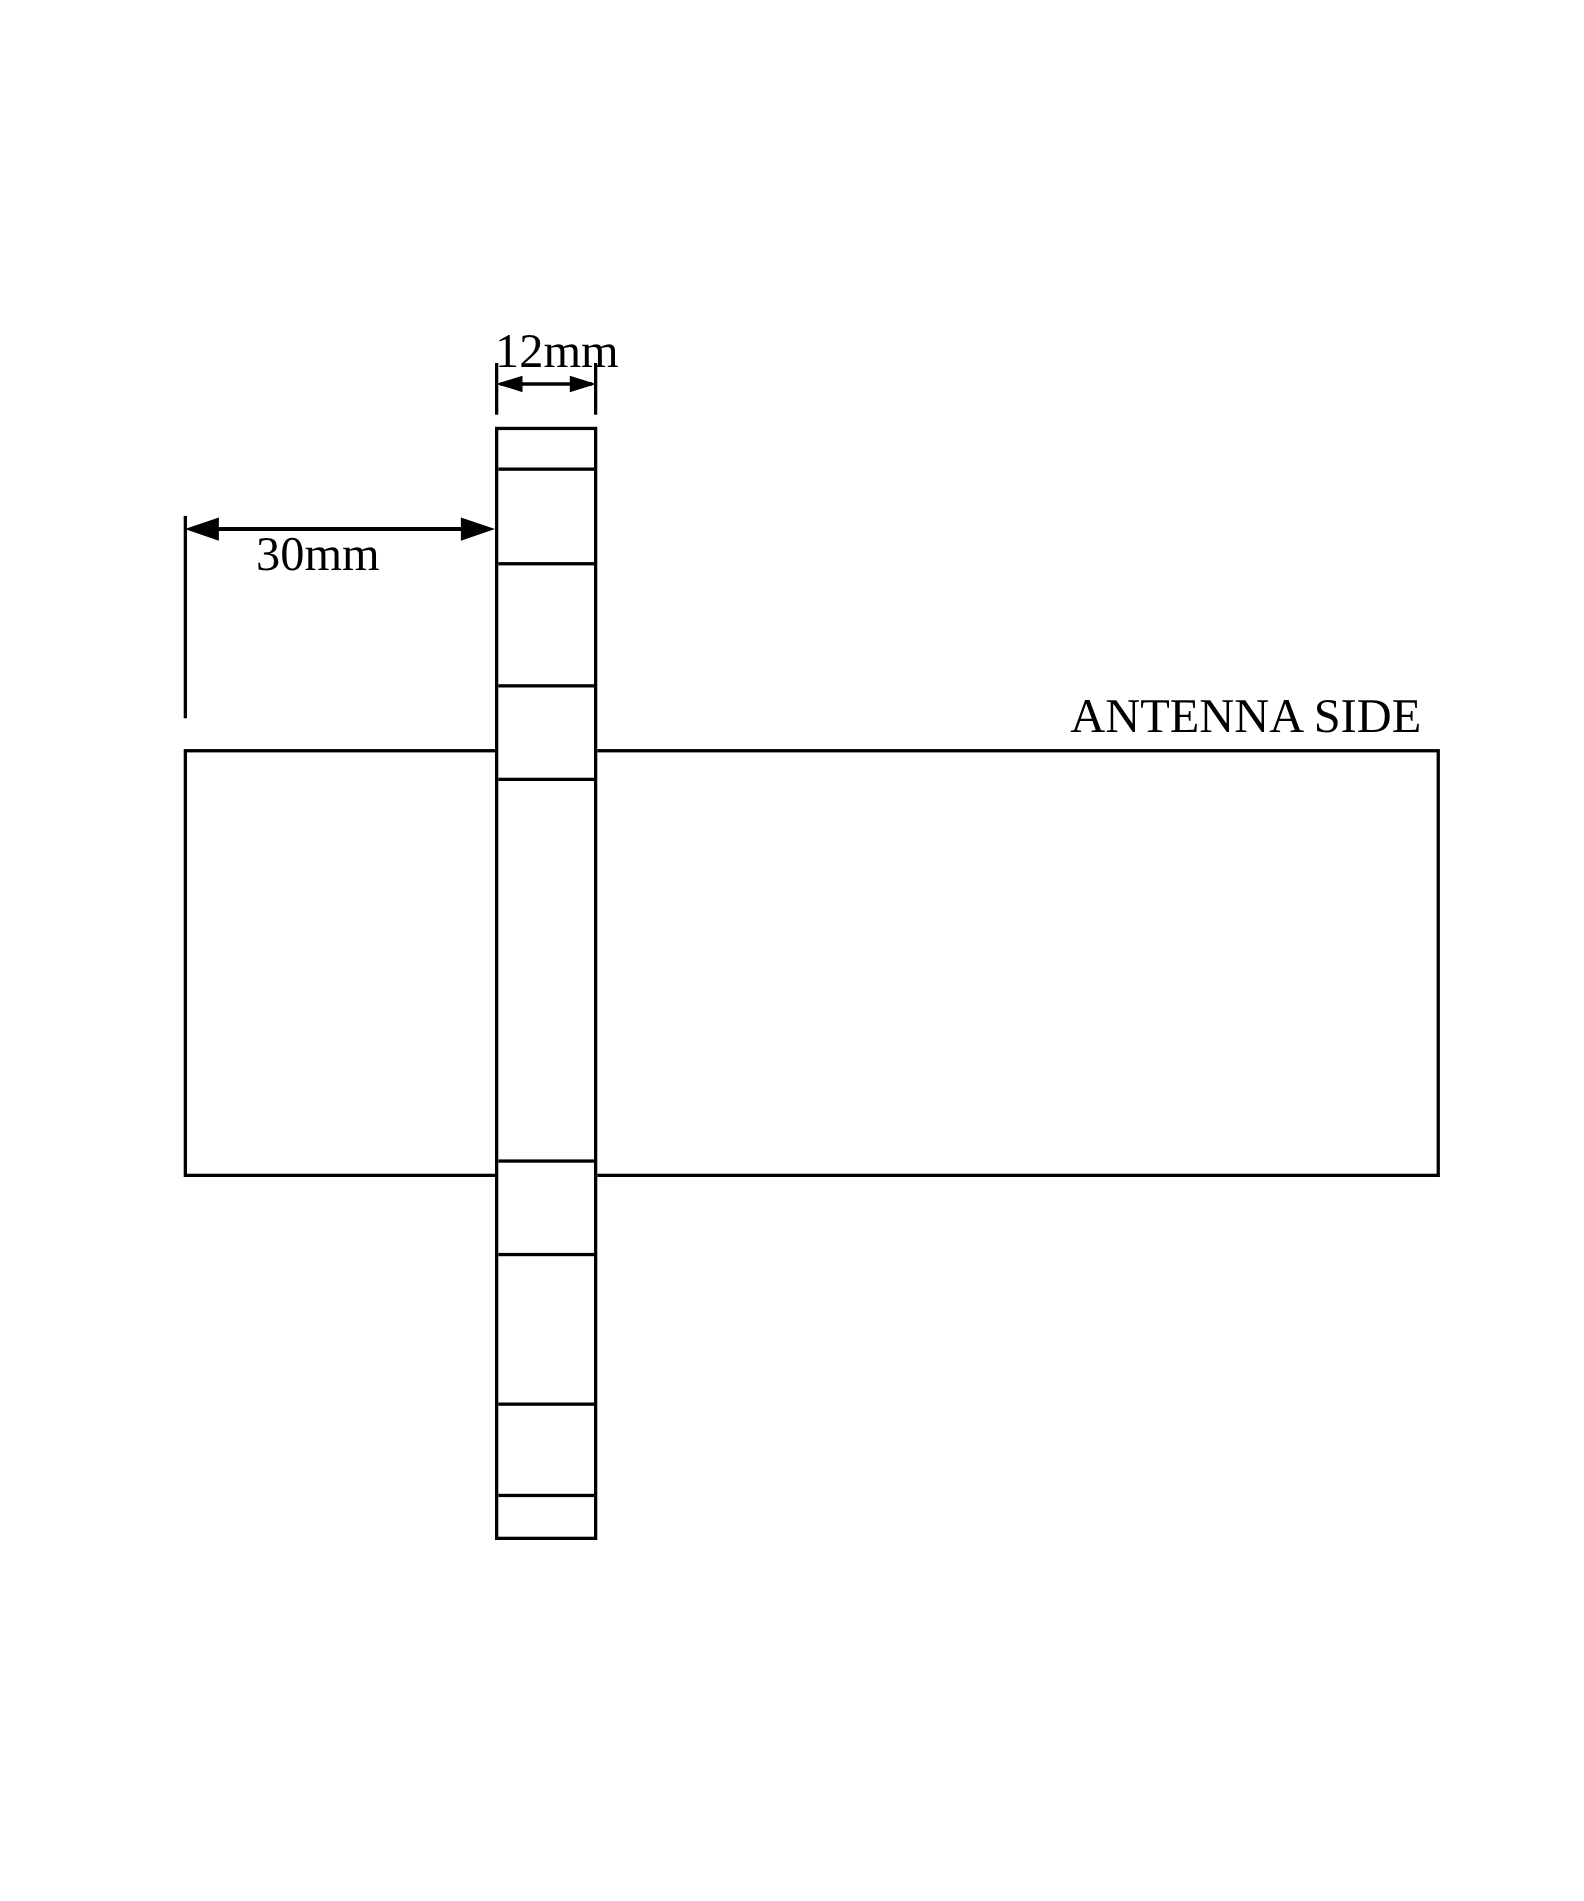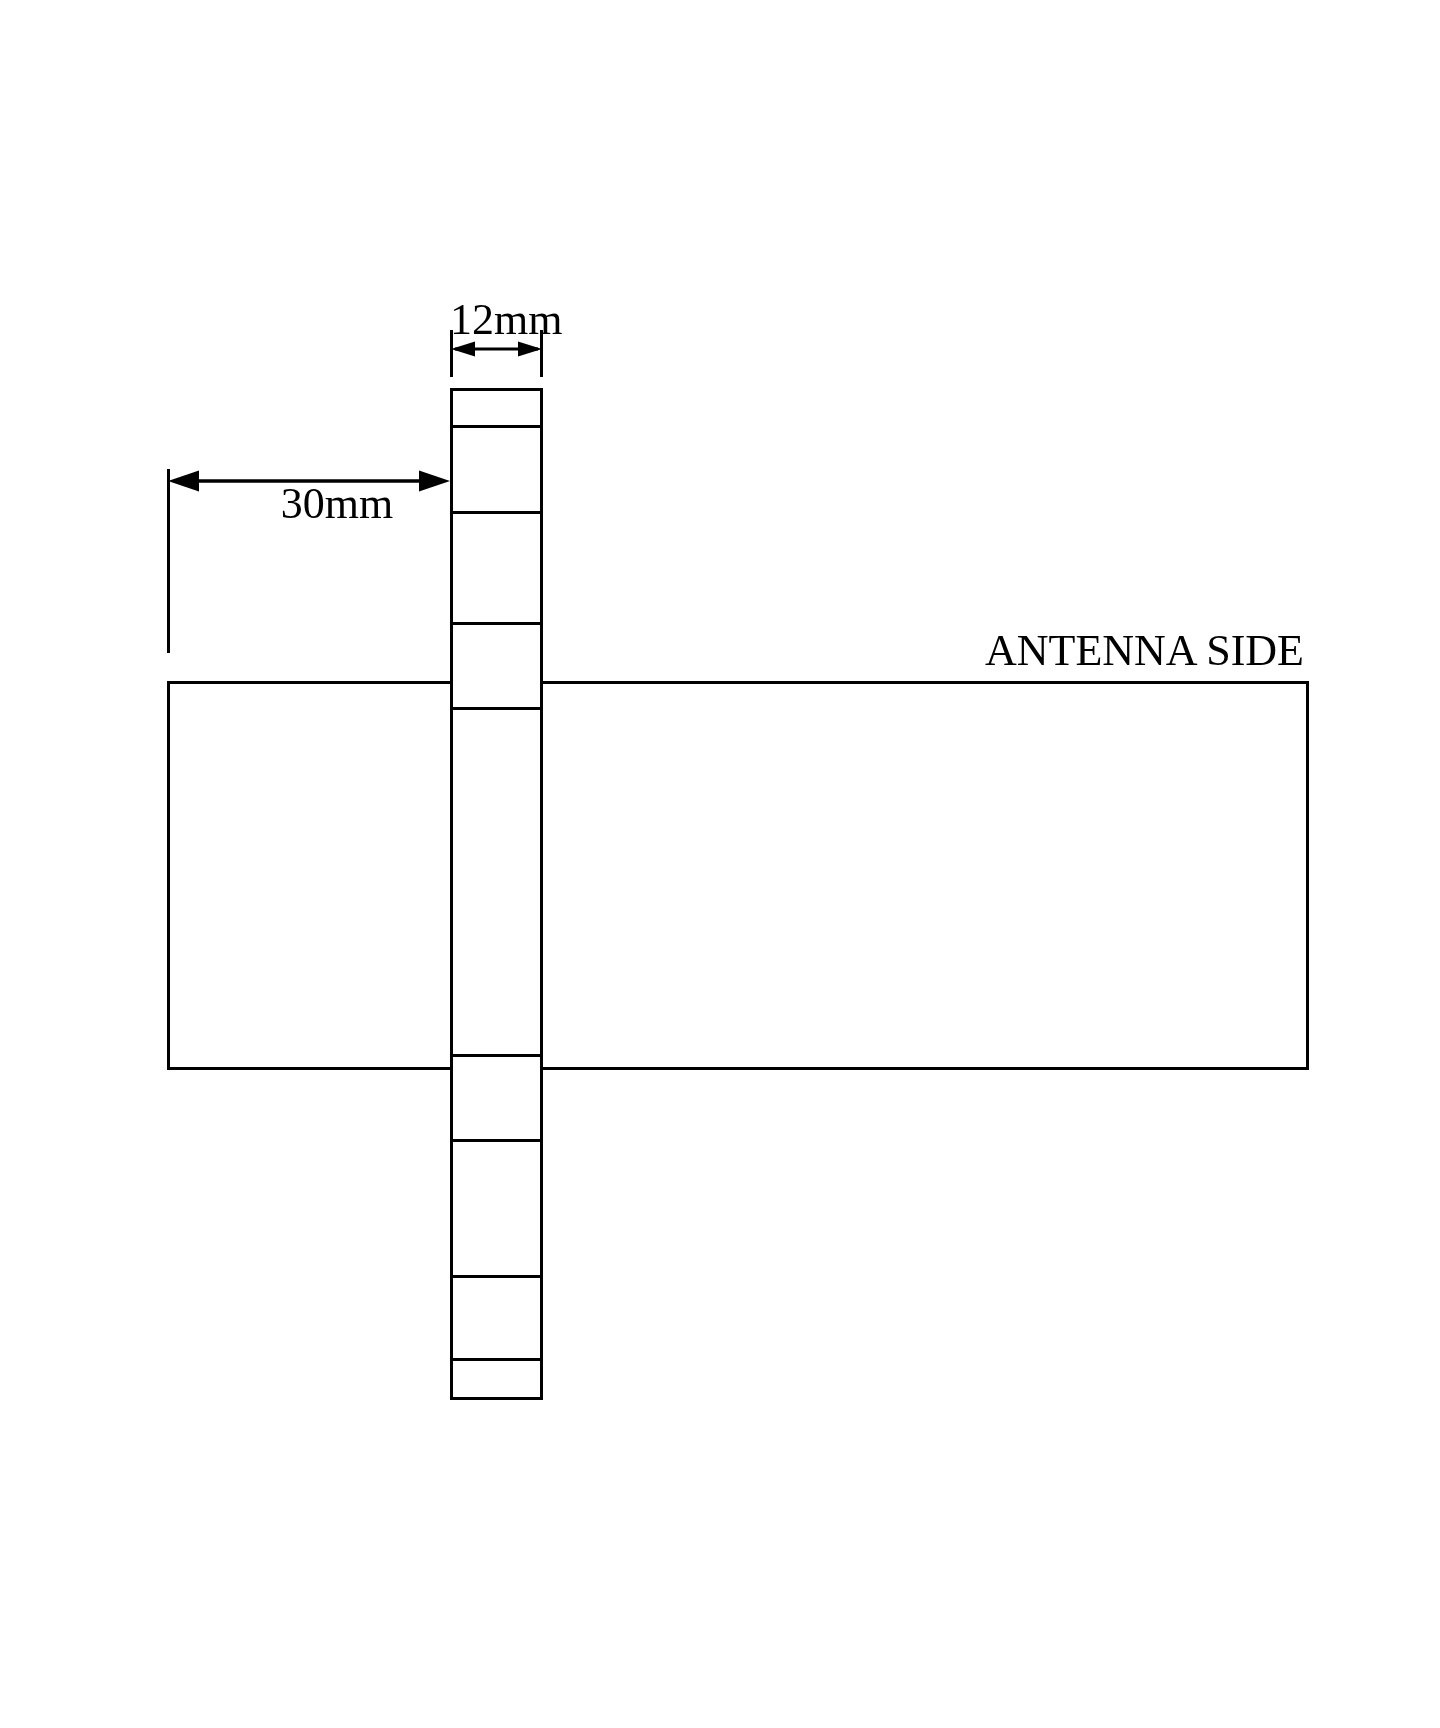--- a/index.html
+++ b/index.html
@@ -62,22 +62,22 @@
   
   .dim-label, .board-label {
     position: absolute;
     font-size: 44px;
     line-height: 32px;
     white-space: nowrap;
     color: var(--ink);
     z-index: 4;
   }
   .label-12 { left: 450px; top: 304px; width: 93px;  text-align: center; }
-  .label-30 { left: 168px; top: 488px; width: 242px; text-align: center; margin-left: 48px; }
-  .board-label { right: 136px; top: 635px; }
+  .label-30 { left: 168px; top: 488px; width: 242px; text-align: center; }
+  .board-label { right: 148px; top: 635px; }
 </style>
 </head>
 <body>
 
 <div class="canvas">
 
   <div class="board"></div>
 
   <div class="strip">
       <div class="strip-divider" style="top: 34px;"></div>

